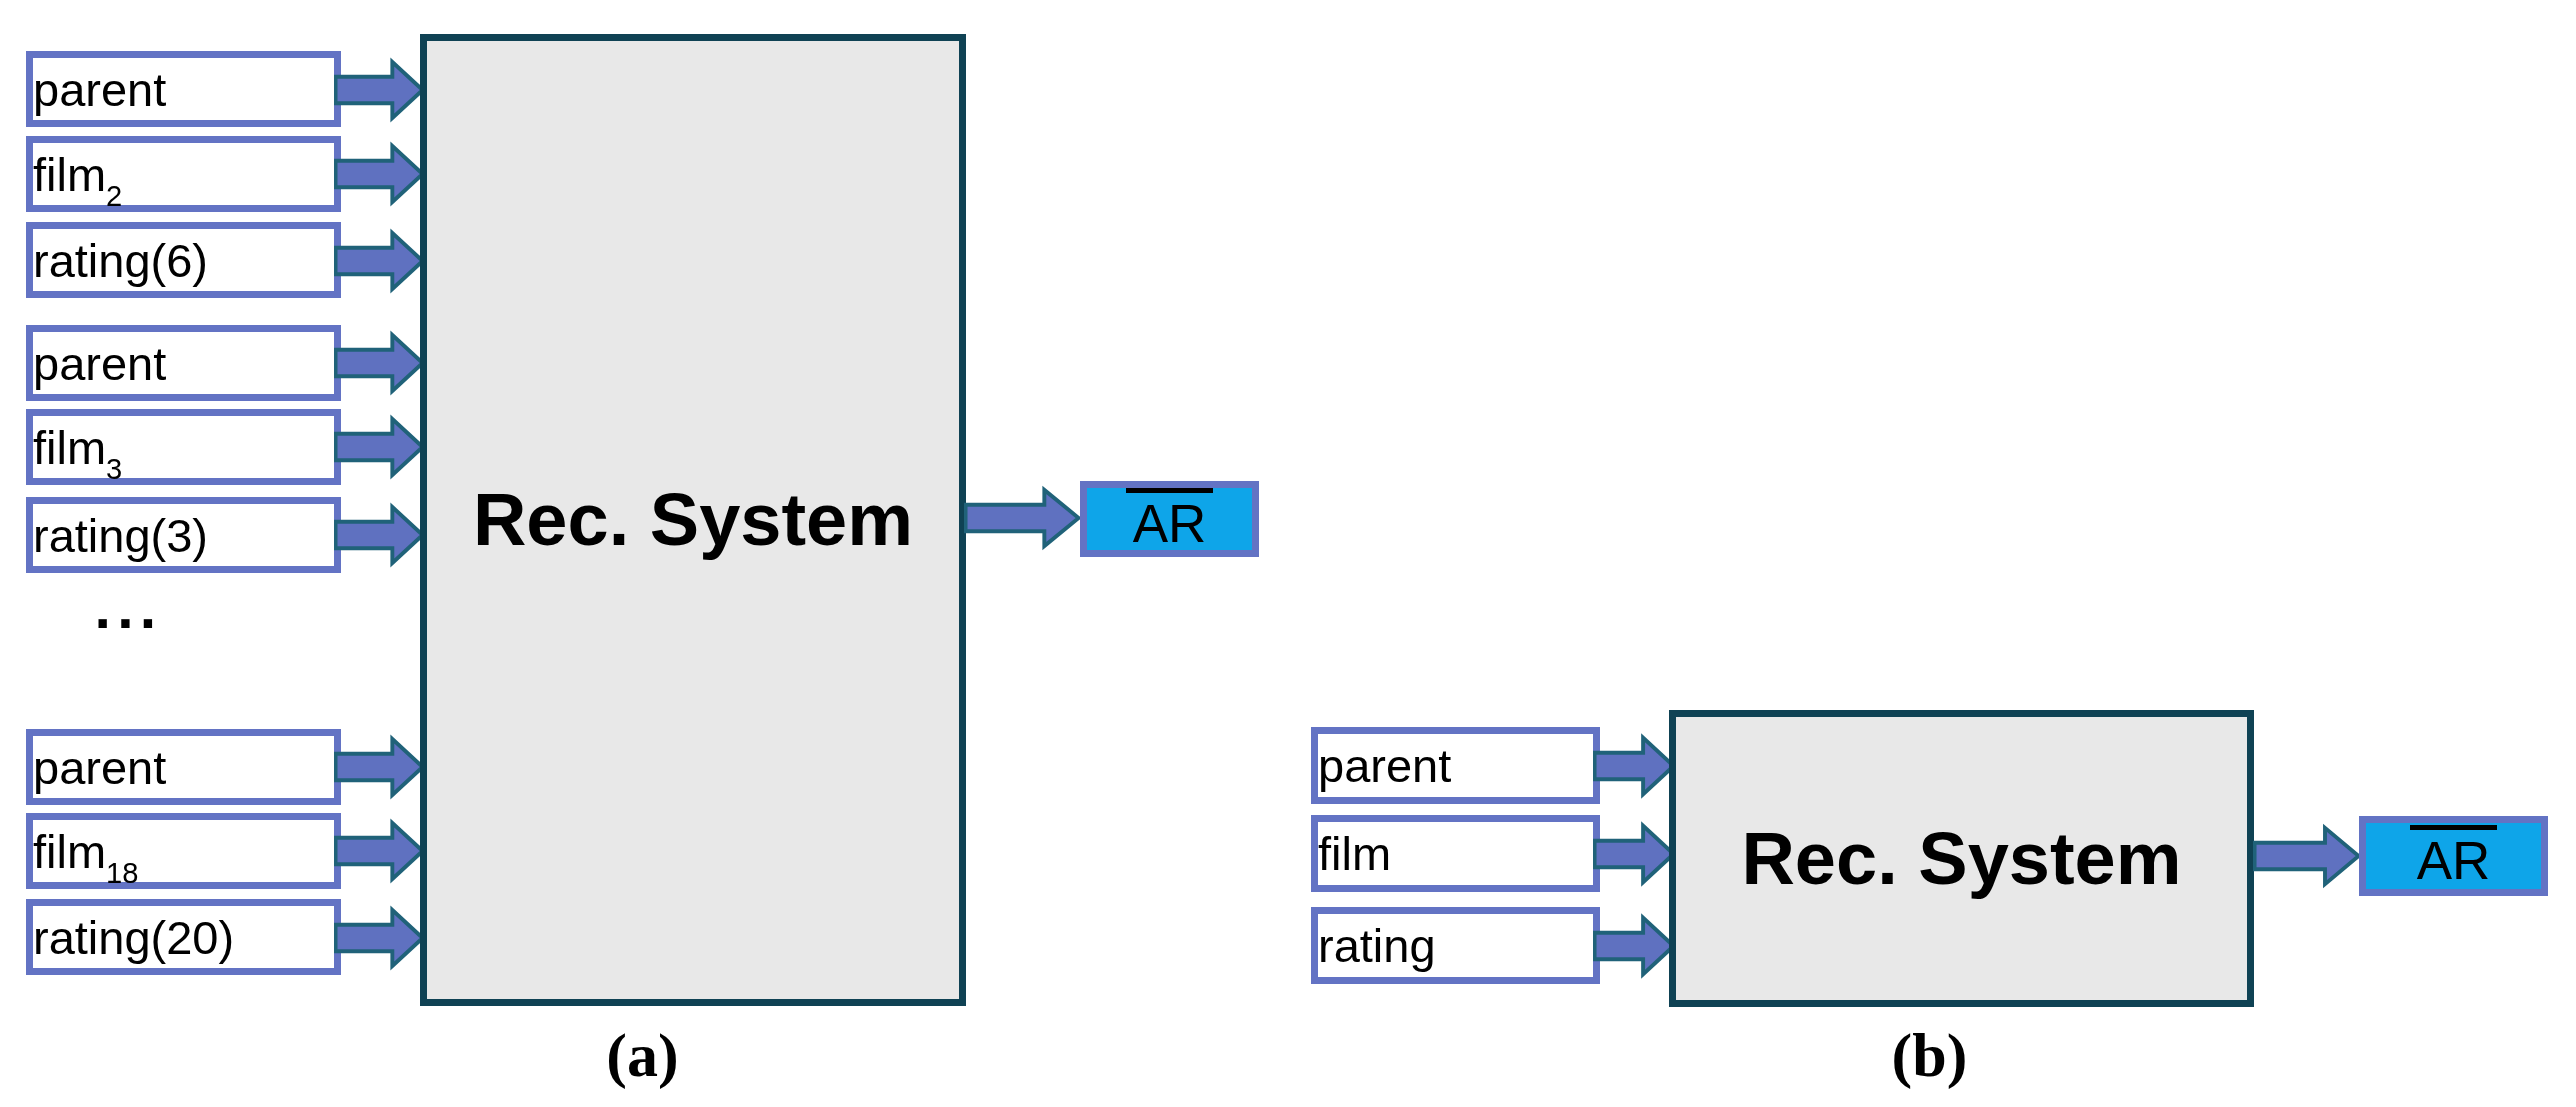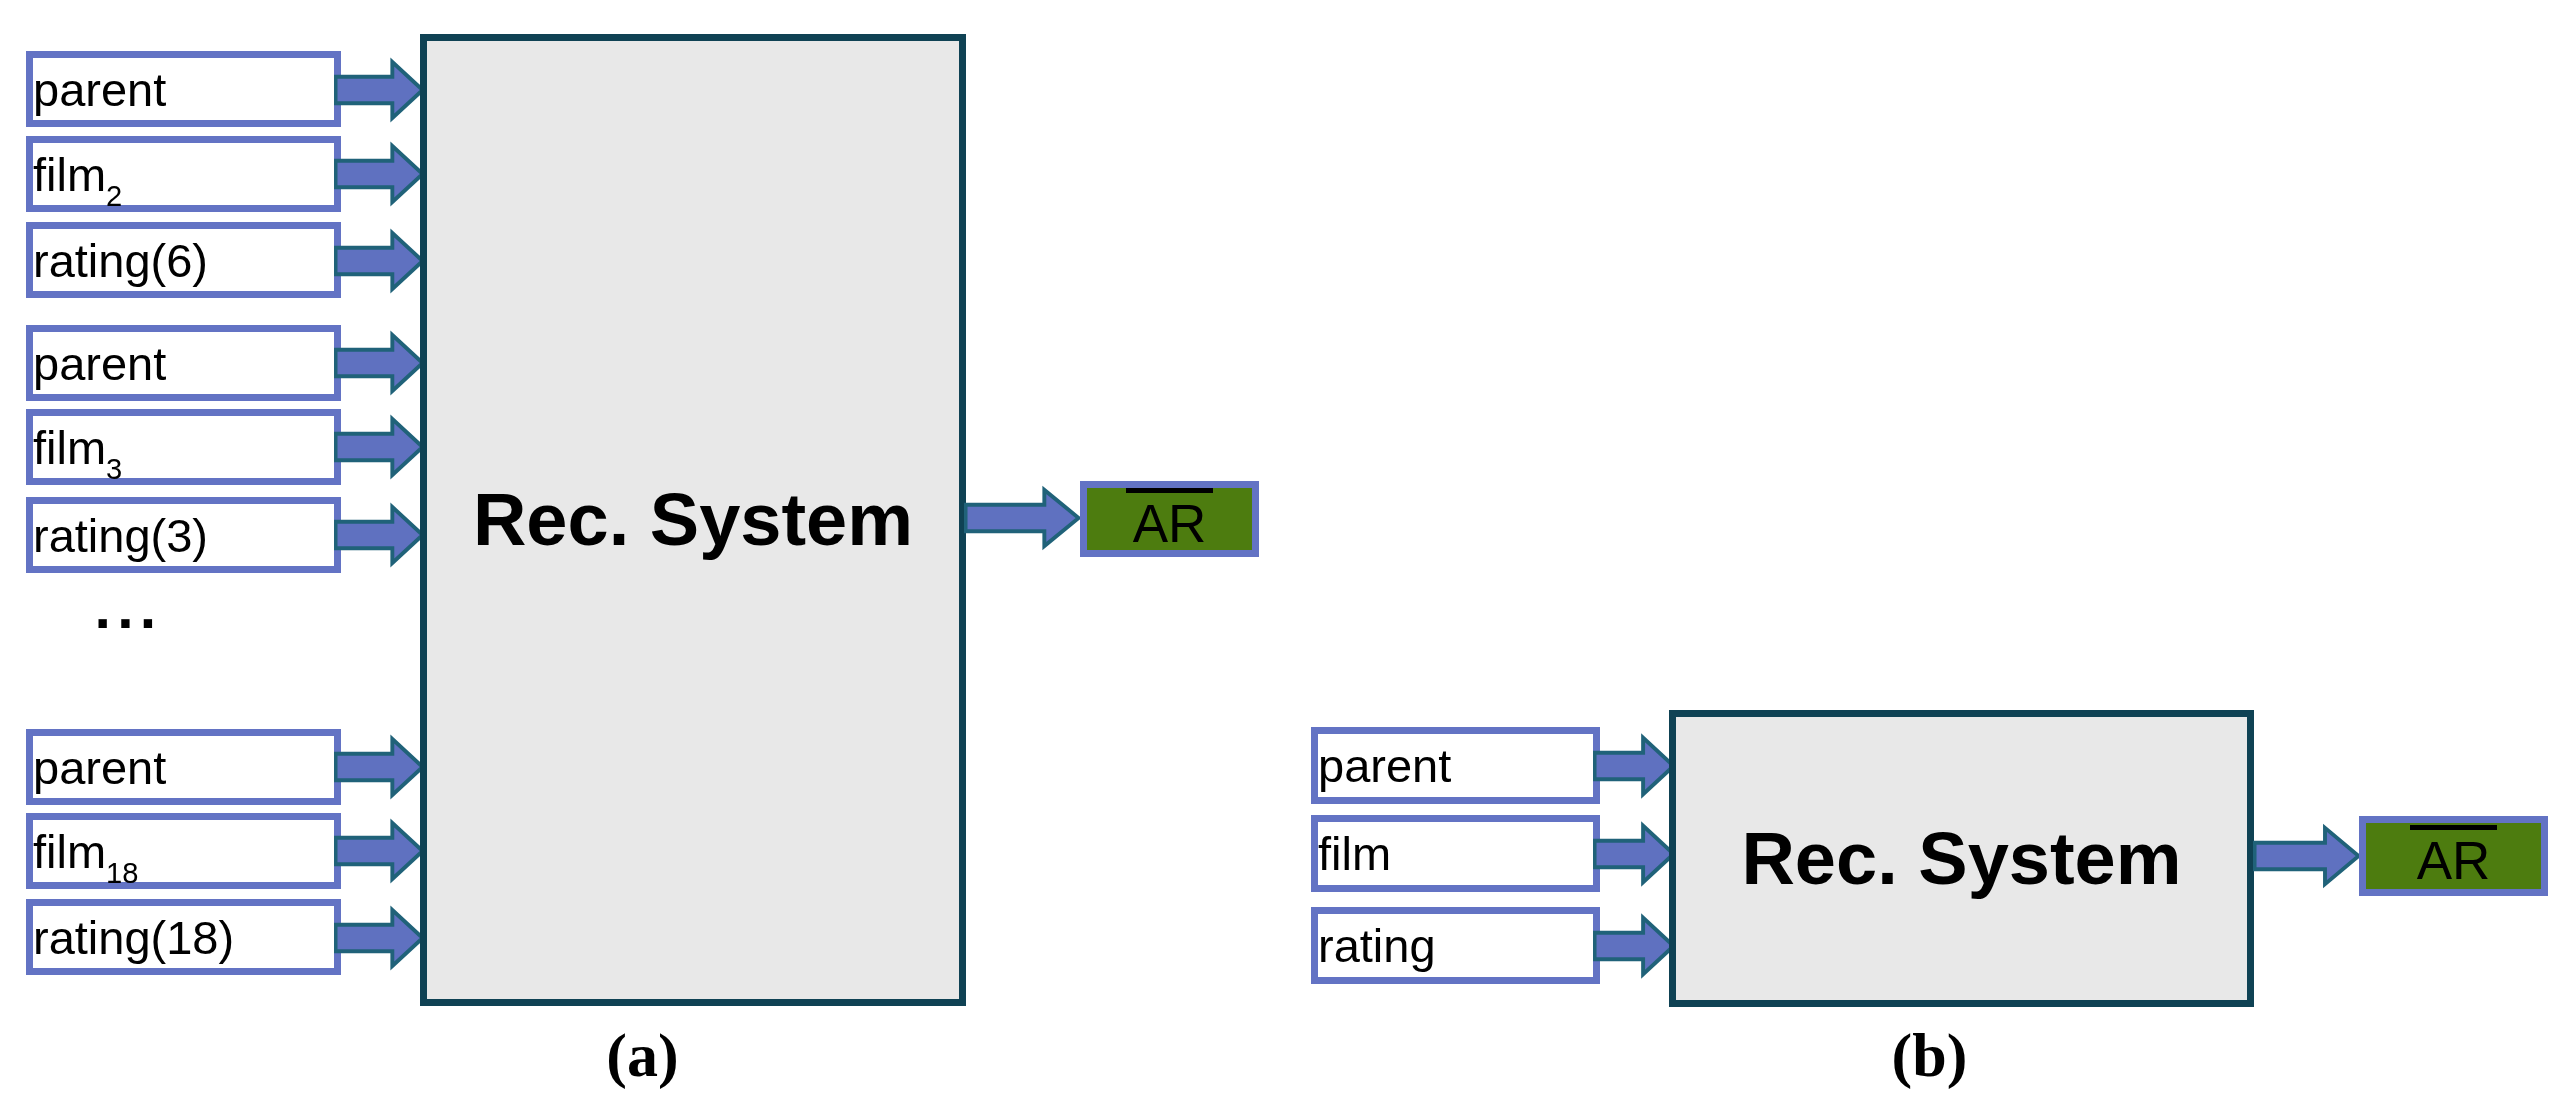--- a/index.html
+++ b/index.html
@@ -21,21 +21,21 @@
   
   .sysbox{
     position:absolute;box-sizing:border-box;
     background:var(--box-fill-gray,#E8E8E8);
     border:7.8px solid var(--box-border-teal,#0F4254);
     display:flex;align-items:center;justify-content:center;text-align:center;
   }
   .sysbox .syslabel{font-weight:bold;font-size:74px;line-height:1;white-space:nowrap;}
   
   .arbox{
-    position:absolute;box-sizing:border-box;background:#4d7c0f;
+    position:absolute;box-sizing:border-box;background:#0ea5e9;
     border:7px solid var(--accent-blue,#6373C4);
     display:flex;align-items:center;justify-content:center;
   }
   .arbox .arlabel{
     display:inline-block;font-size:53px;line-height:1;
     border-top:5.5px solid #000;padding:4.7px 6.2px 0 6.2px;
   }
   
   .arrow{position:absolute;display:block;}
   .arrow polygon{
@@ -80,21 +80,21 @@
     <span><span>rating(3)</span><sub></sub></span>
   </div>
   <div class="dots">...</div>
   <div class="inbox box-a" style="top:729px">
     <span><span>parent</span><sub></sub></span>
   </div>
   <div class="inbox box-a" style="top:813px">
     <span><span>film</span><sub>18</sub></span>
   </div>
   <div class="inbox box-a" style="top:899px">
-    <span><span>rating(18)</span><sub></sub></span>
+    <span><span>rating(20)</span><sub></sub></span>
   </div>
 
   <svg class="arrow" style="left:334px;top:57px" width="91" height="66" viewBox="0 0 117 84">
       <polygon points="2,25 75,25 75,6 114,42 75,78 75,59 2,59"></polygon>
     </svg>
   <svg class="arrow" style="left:334px;top:141px" width="91" height="66" viewBox="0 0 117 84">
       <polygon points="2,25 75,25 75,6 114,42 75,78 75,59 2,59"></polygon>
     </svg>
   <svg class="arrow" style="left:334px;top:228px" width="91" height="66" viewBox="0 0 117 84">
       <polygon points="2,25 75,25 75,6 114,42 75,78 75,59 2,59"></polygon>

